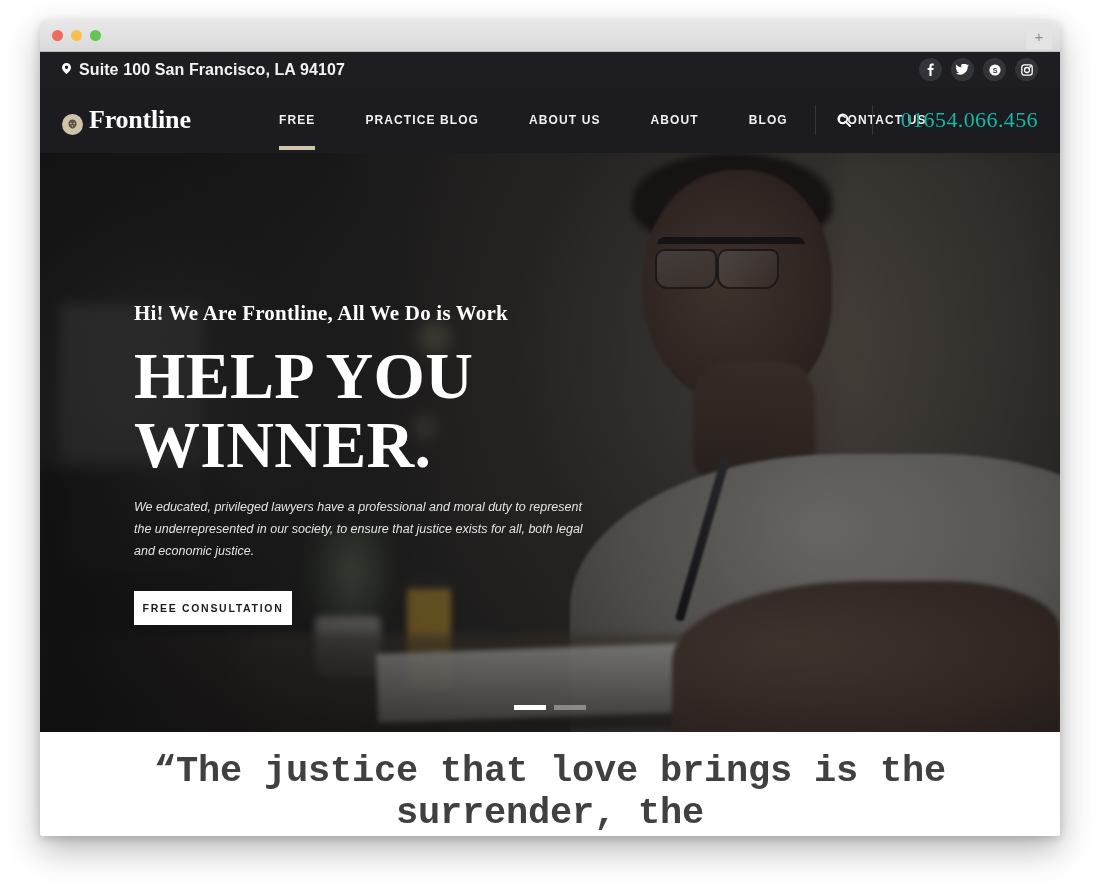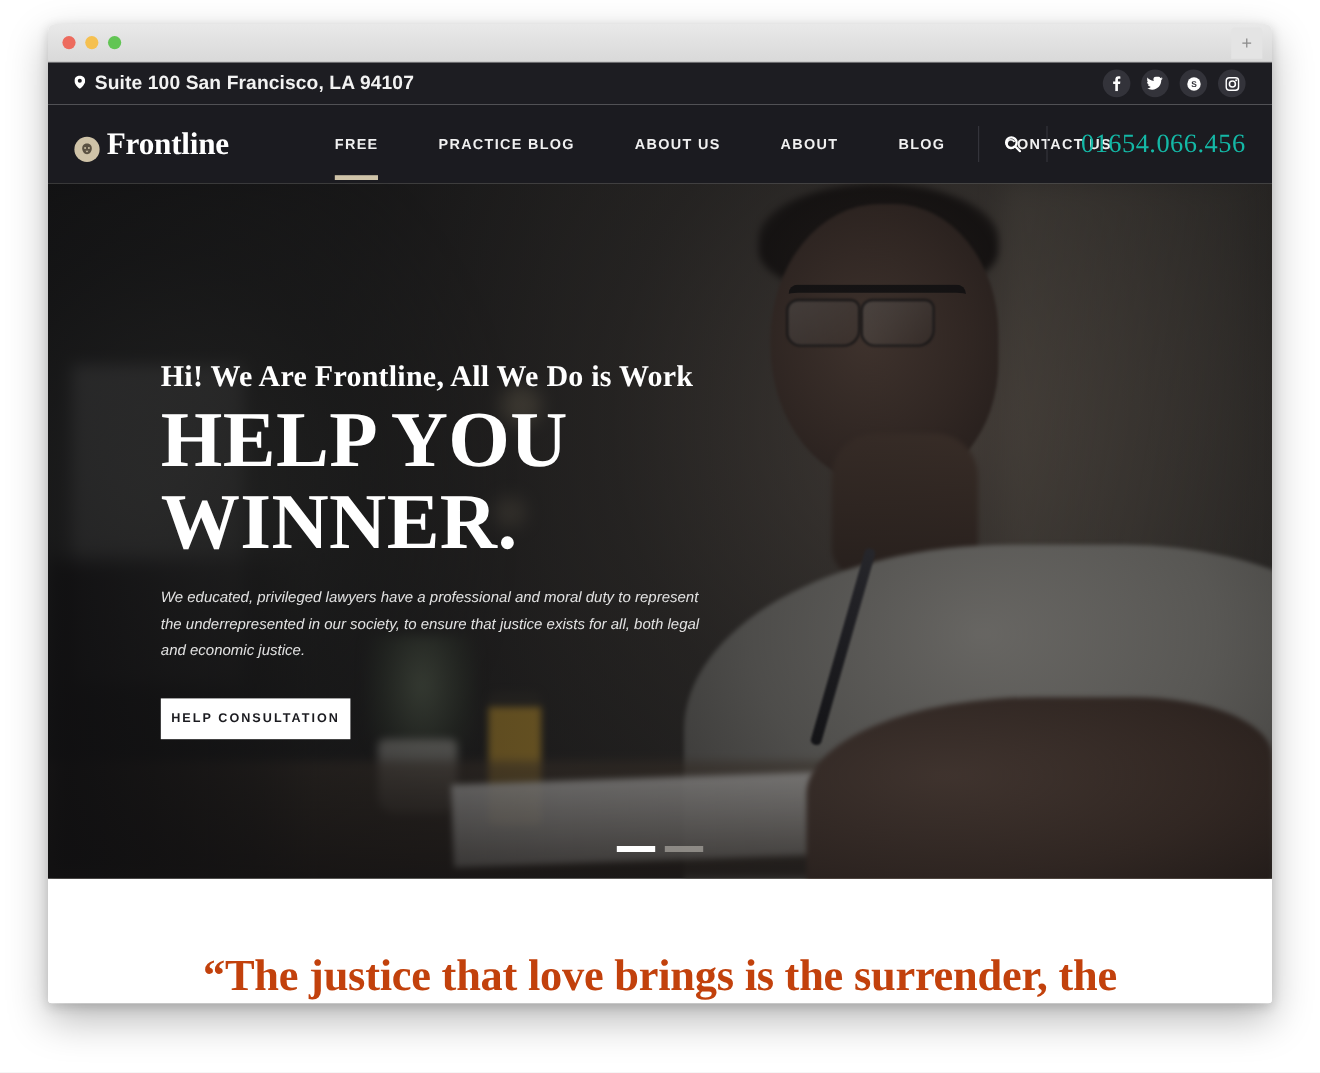--- a/index.html
+++ b/index.html
@@ -281,22 +281,22 @@
     position: absolute; inset: 0;
     background: linear-gradient(90deg, rgba(16,16,18,.78) 0%, rgba(18,18,20,.56) 42%, rgba(16,16,18,.42) 100%);
   }
 
   .hero-content {
     position: absolute; left: 94px; top: 148px; width: 520px;
     color: #fff;
   }
   .hero-kicker {
     font-family: "Liberation Serif", serif;
-    font-size: 25px; font-weight: bold; letter-spacing: .2px;
-    margin-bottom: 4px;
+    font-size: 21px; font-weight: bold; letter-spacing: .2px;
+    margin-bottom: 16px;
   }
   .hero-title {
     font-family: "Liberation Serif", serif;
     font-size: 66px; font-weight: bold; line-height: 1.04;
     letter-spacing: .3px; margin-bottom: 18px;
   }
   .hero-desc {
     font-size: 12.5px; line-height: 1.75; color: #e2e2e2;
     width: 452px; margin-bottom: 28px; font-style: italic;
   }
@@ -312,24 +312,25 @@
   }
   .sdot { width: 32px; height: 5px; background: rgba(210,205,198,.5); }
   .sdot.active { background: #ffffff; }
 
   
   .quote-section {
     background: #fff; height: 104px;
     display: flex; align-items: flex-end; justify-content: center;
   }
   .quote-text {
-    font-family: Liberation Serif, serif;
-    font-size: 37px; font-weight: bold; color: #c2410c;
+    font-family: Liberation Mono, monospace;
+    font-size: 37px; font-weight: bold; color: #404040;
     letter-spacing: -.2px; line-height: 1.12;
     padding-bottom: 2px;
+    text-align: center;
   }
 </style>
 </head>
 <body>
 
 <div class="browser-window">
 
   <div class="chrome-bar">
     <div class="traffic">
       <span class="dot red"></span>
@@ -437,21 +438,21 @@
       <div class="hp-hand"></div>
       <div class="hp-arm"></div>
       <div class="hp-foreleft"></div>
     </div>
     <div class="hero-tint"></div>
 
     <div class="hero-content">
       <div class="hero-kicker">Hi! We Are Frontline, All We Do is Work</div>
       <div class="hero-title">HELP YOU WINNER.</div>
       <div class="hero-desc">We educated, privileged lawyers have a professional and moral duty to represent the underrepresented in our society, to ensure that justice exists for all, both legal and economic justice.</div>
-      <a class="cta">HELP CONSULTATION</a>
+      <a class="cta">FREE CONSULTATION</a>
     </div>
 
     <div class="slider-dots">
       <span class="sdot active"></span>
       <span class="sdot"></span>
     </div>
   </div>
 
   <div class="quote-section">
     <div class="quote-text">“The justice that love brings is the surrender, the</div>

